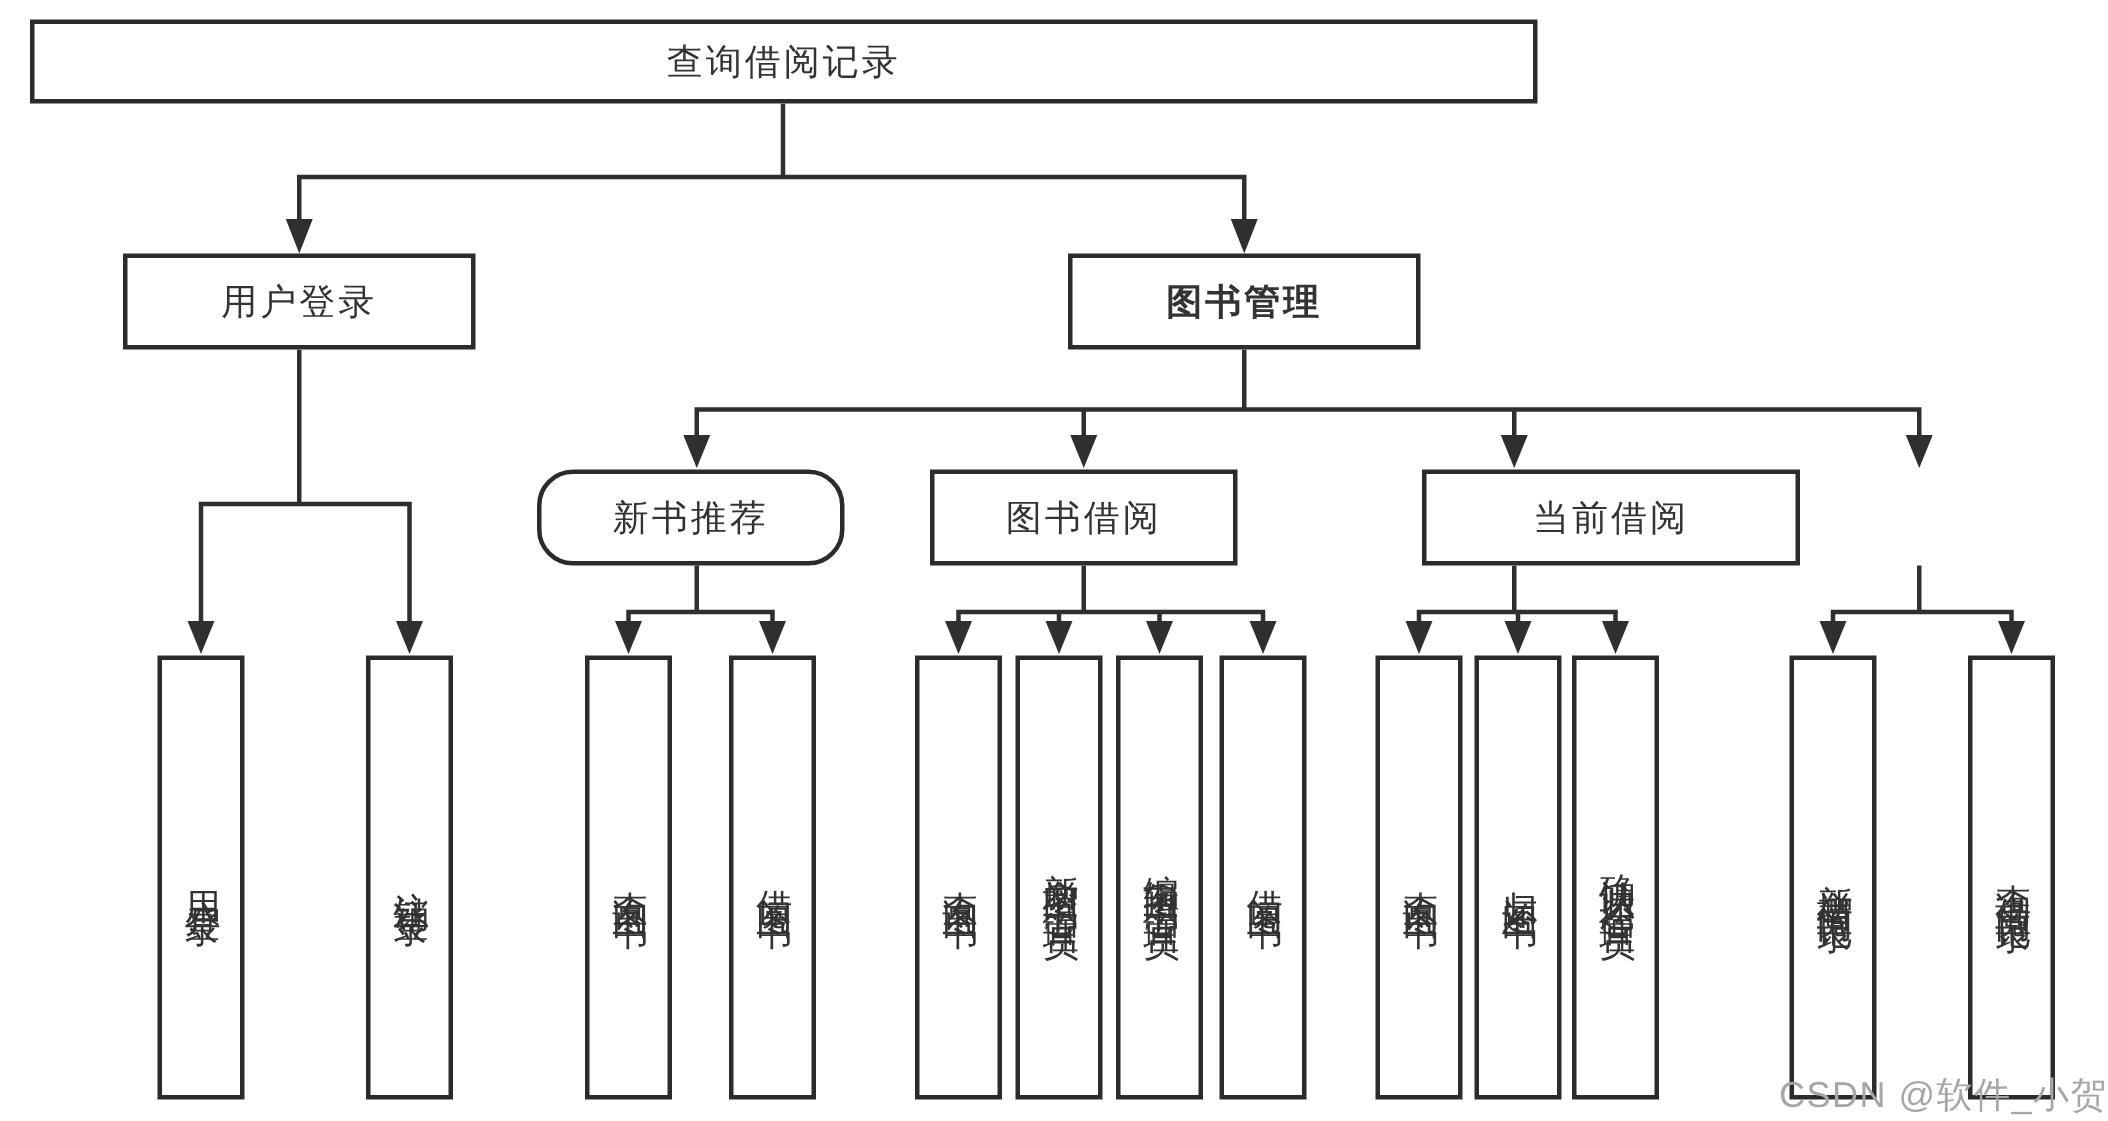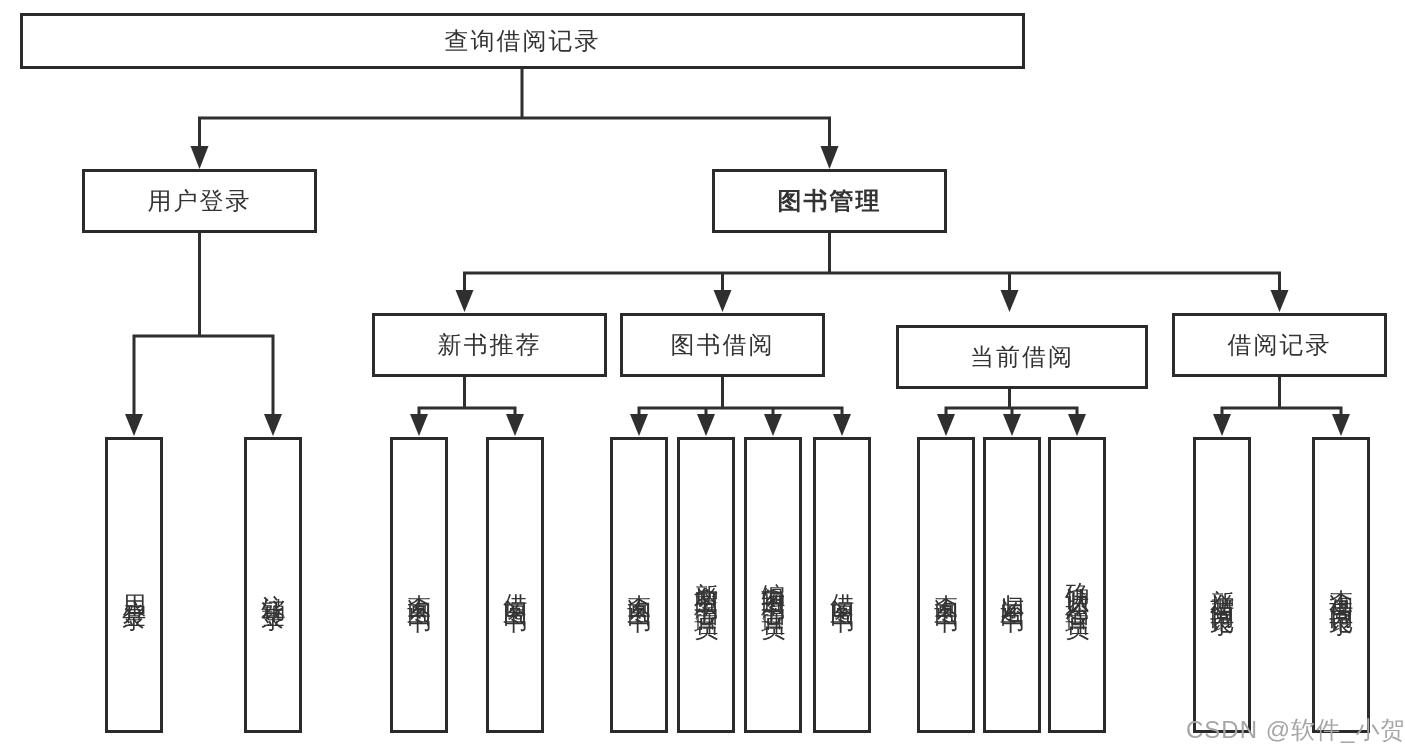--- a/index.html
+++ b/index.html
@@ -94,31 +94,28 @@
     <span class="hlabel">查询借阅记录</span>
   </div>
 
   <div class="box lvl" style="left:82px;width:235px;">
     <span class="hlabel">用户登录</span>
   </div>
   <div class="box lvl" style="left:712px;width:235px;font-weight:bold;">
     <span class="hlabel">图书管理</span>
   </div>
 
-  <div class="box lvl3" style="left:372px;width:235px;">
+  <div class="box lvl3" style="left:358px;width:205px;border-radius:24px;">
     <span class="hlabel">新书推荐</span>
   </div>
   <div class="box lvl3" style="left:620px;width:205px;font-family:Liberation Mono, monospace;">
     <span class="hlabel">图书借阅</span>
   </div>
-  <div class="box lvl3" style="left:896px;width:252px;margin-top:12px;">
+  <div class="box lvl3" style="left:948px;width:252px;">
     <span class="hlabel">当前借阅</span>
-  </div>
-  <div class="box lvl3" style="left:1172px;width:215px;">
-    <span class="hlabel">借阅记录</span>
   </div>
 
   <div class="box leaf" style="left:105px;">
     <span class="vlabel">用户登录</span>
   </div>
   <div class="box leaf" style="left:244px;">
     <span class="vlabel">注销登录</span>
   </div>
   <div class="box leaf" style="left:390px;">
     <span class="vlabel">查询图书</span>

